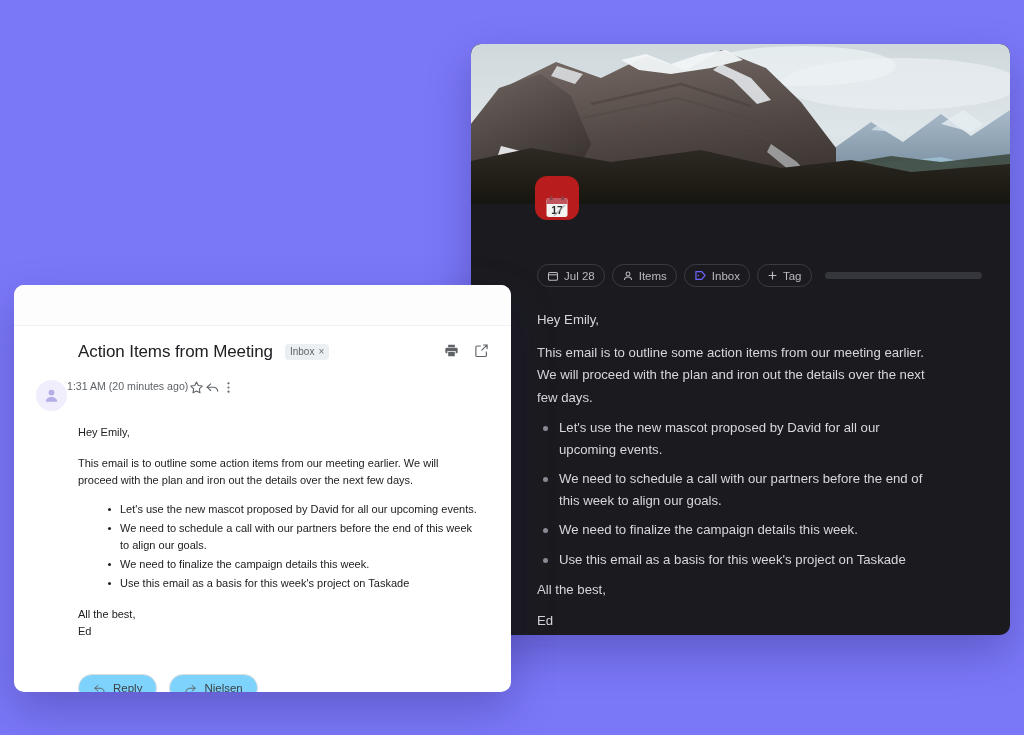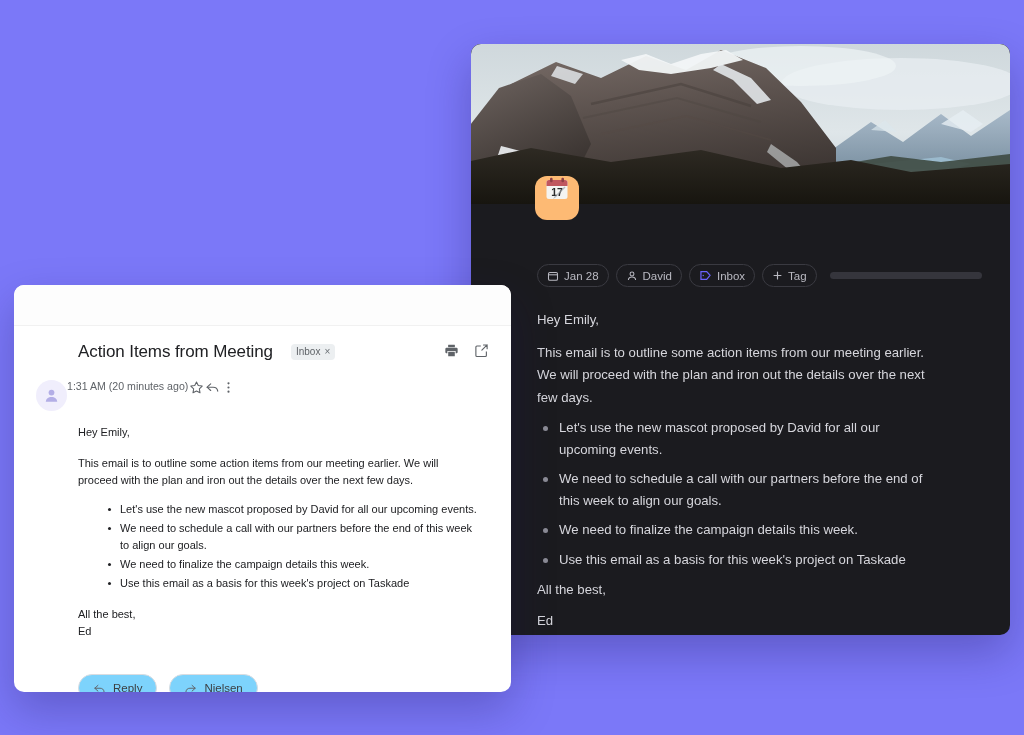--- a/index.html
+++ b/index.html
@@ -38,23 +38,23 @@
   }
   #hero-image svg { display: block; width: 100%; height: 100%; }
 
   #task-icon-badge {
     position: absolute;
     left: 64px;
     top: 132px;
     width: 44px;
     height: 44px;
     border-radius: 12px;
-    background: #fdba74;
-    display: flex;
-    align-items: flex-start;
+    background: #b91c1c;
+    display: flex;
+    align-items: flex-end;
     justify-content: center;
     z-index: 3;
   }
   #task-icon-badge svg { display: block; }
 
   #task-body {
     padding: 46px 28px 0 66px;
   }
 
   #task-title {
@@ -166,21 +166,21 @@
   #email-subject-row {
     display: flex;
     align-items: center;
     justify-content: space-between;
     padding: 0 0 0 42px;
   }
 
   #email-subject-left {
     display: flex;
     align-items: center;
-    gap: 18px;
+    gap: 12px;
     min-width: 0;
   }
 
   #email-subject {
     font-size: 17px;
     font-weight: 400;
     color: #202124;
     letter-spacing: -0.1px;
     white-space: nowrap;
   }
@@ -384,31 +384,31 @@
   <div id="task-body">
 
     <div id="task-chips">
       <div class="chip">
         <span>
           <svg width="12" height="12" viewBox="0 0 16 16" fill="none" stroke="#b9b9c1" stroke-width="1.4">
             <rect x="2" y="3.2" width="12" height="10.5" rx="1.8"></rect>
             <path d="M2 6.4h12"></path>
           </svg>
         </span>
-        <span>Jan 28</span>
+        <span>Jul 28</span>
       </div>
 
       <div class="chip">
         <span>
           <svg width="12" height="12" viewBox="0 0 16 16" fill="none" stroke="#b9b9c1" stroke-width="1.4">
             <circle cx="8" cy="5.3" r="2.6"></circle>
             <path d="M3.2 13.4c0-2.6 2.2-4.2 4.8-4.2s4.8 1.6 4.8 4.2"></path>
           </svg>
         </span>
-        <span>David</span>
+        <span>Items</span>
       </div>
 
       <div class="chip">
         <span>
           <svg width="13" height="13" viewBox="0 0 16 16" fill="none" stroke="#6c63ff" stroke-width="1.5">
             <path d="M2.4 3.2h7.1l4.1 4.6-4.1 4.9H2.4z"></path>
             <circle cx="5.2" cy="7.9" r="0.9" fill="#6c63ff" stroke="none"></circle>
           </svg>
         </span>
         <span>Inbox</span>

